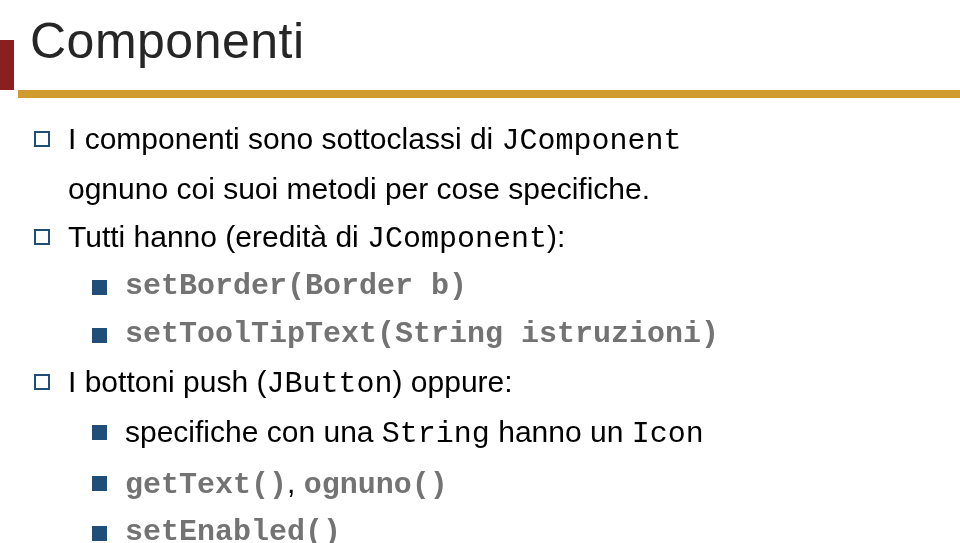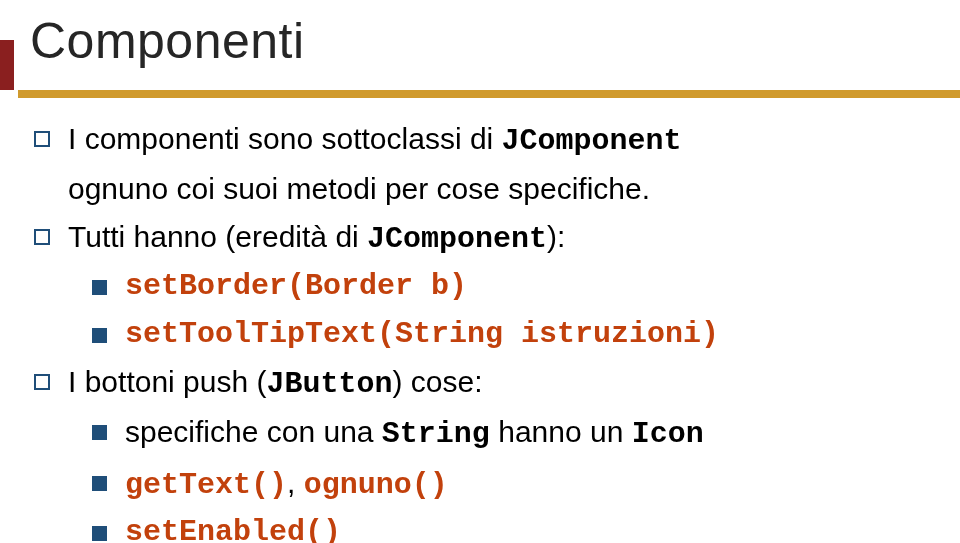--- a/index.html
+++ b/index.html
@@ -7,22 +7,22 @@
   .slide { position: relative; width: 960px; height: 486px; padding: 0 0 0 0; }
   .accent-bar { position: absolute; left: 0; top: 40px; width: 14px; height: 50px; background: #8a1f1f; }
   .title { position: absolute; left: 30px; top: 12px; font-size: 50px; color: #262626; letter-spacing: 0.5px; }
   .rule { position: absolute; left: 18px; right: 0; top: 90px; height: 8px; background: #d09a2d; }
   .content { position: absolute; left: 34px; top: 118px; right: 20px; font-size: 30px; color: #000; line-height: 1.38; }
   .l1 { display: flex; align-items: flex-start; margin-bottom: 6px; }
   .l1-row { margin-left: 34px; }
   .l2 { display: flex; align-items: flex-start; margin-left: 58px; margin-bottom: 6px; }
   .sq { display: inline-block; width: 16px; height: 16px; border: 2.5px solid #1f4e79; margin-top: 13px; margin-right: 18px; flex: none; }
   .sq-solid { display: inline-block; width: 15px; height: 15px; background: #1f4e79; margin-top: 14px; margin-right: 18px; flex: none; }
-  .code { font-family: "Courier New", Courier, monospace; font-weight: bold; }
-  .codeg { font-family: "Courier New", Courier, monospace; font-weight: bold; color: #c2410c; }
+  .code { font-family: "Courier New", Courier, monospace; font-weight: normal; }
+  .codeg { font-family: "Courier New", Courier, monospace; font-weight: bold; color: #737373; }
   .bold { font-weight: normal; }
 </style>
 </head>
 <body>
 
 <div class="slide">
   <div class="accent-bar"></div>
   <div class="title">Componenti</div>
   <div class="rule"></div>
 
@@ -48,21 +48,21 @@
       <span class="codeg">setBorder(Border b)</span>
     </div>
     <div class="l2">
       <span class="sq-solid"></span>
       <span class="codeg">setToolTipText(String istruzioni)</span>
     </div>
 
     <div class="l1" style="margin-top:6px;">
       <span class="sq"></span>
       <div>
-        <span>I </span><span class="bold">bottoni push</span><span> (</span><span class="code">JButton</span><span>) cose:</span>
+        <span>I </span><span class="bold">bottoni push</span><span> (</span><span class="code">JButton</span><span>) oppure:</span>
       </div>
     </div>
 
     <div class="l2">
       <span class="sq-solid"></span>
       <div>
         <span>specifiche con una </span><span class="code">String</span><span> hanno un </span><span class="code">Icon</span>
       </div>
     </div>
 

